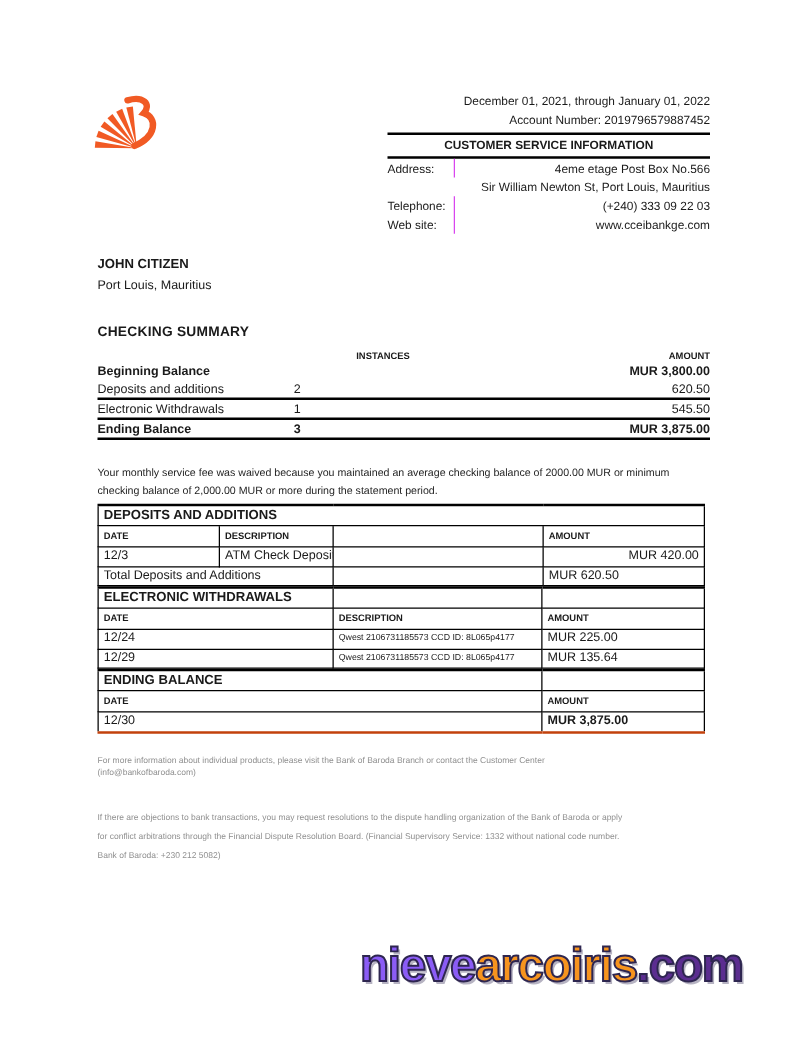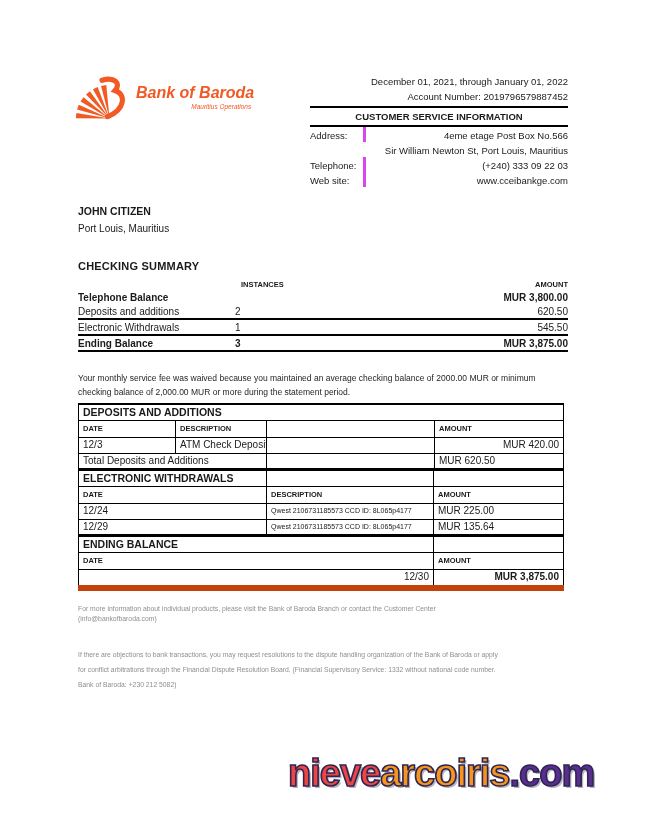--- a/index.html
+++ b/index.html
@@ -16,64 +16,64 @@
   .logo-name { font-size:16px; font-weight:bold; font-style:italic; color:#f15a24; white-space:nowrap; }
   .logo-sub  { font-size:6.5px; font-style:italic; color:#f15a24; text-align:right; padding-right:3px; margin-top:1px; }
 
   
   .info { position:absolute; left:310px; top:76px; width:258px; font-size:9.5px; line-height:12px; }
   .info-date, .info-acct { text-align:right; padding-bottom:3px; white-space:nowrap; }
   .csi-title { border-top:2.5px solid #000; border-bottom:2.5px solid #000;
                font-weight:bold; text-align:center; padding:2.5px 1px; font-size:9.5px; }
   .csi-grid { display:grid; grid-template-columns:53px 1fr; }
   .csi-grid .lbl { padding-top:3px; height:15px; }
-  .csi-grid .val { border-left:3px solid #d946ef; text-align:right; padding-top:3px; height:15px; white-space:nowrap; }
+  .csi-grid .val { border-left:1px solid #d946ef; text-align:right; padding-top:3px; height:15px; white-space:nowrap; }
   .csi-grid .val-full { grid-column:1 / 3; text-align:right; padding-top:3px; height:15px; white-space:nowrap; }
 
   
   .recipient { position:absolute; left:78px; top:203px; font-size:10px; line-height:17px; }
   .recipient-name { font-weight:bold; font-size:10.5px; }
 
   
   .main { position:absolute; left:78px; top:260px; width:490px; }
   .summary-title { font-weight:bold; font-size:11px; letter-spacing:.2px; }
   .summary { margin-top:7px; font-size:10px; }
   .srow { display:grid; grid-template-columns:147px 160px 1fr; padding:1.5px 0; align-items:baseline; }
   .srow .amt { text-align:right; }
   .srow .inst { padding-left:10px; }
   .shead { font-size:7.5px; font-weight:bold; padding:1px 0; }
-  .shead .inst { padding-left:16px; }
+  .shead .inst { padding-left:16px;margin-left:44px; }
   .srow.bold { font-weight:bold; }
   .srow.b2 { border-bottom:2px solid #000; }
   .srow.b3 { border-bottom:2.5px solid #000; }
   .note { font-size:8.5px; width:468px; line-height:14px; margin-top:19px; color:#1f1f1f; }
 
   
   table.doc { border-collapse:collapse; width:485px; font-size:10px; table-layout:fixed; }
   table.doc td { border:1px solid #000; padding:1px 4px; line-height:12.5px; height:14px;
                  overflow:hidden; white-space:nowrap; }
   table.doc tr.sect td { border-top:2.5px solid #000; font-weight:bold; font-size:10.5px; }
   table.doc tr.cols td { font-size:7.5px; font-weight:bold; border-bottom:1.5px solid #000; padding:2px 4px; }
   table.doc td.right { text-align:right;padding-left:48px; }
   table.doc td.small { font-size:7px; }
   table.doc td.b { font-weight:bold; }
-  table.doc tr.last td { border-bottom:6px solid #c2410c;text-align:right; }
+  table.doc tr.last td { border-bottom:2px solid #c2410c; }
   .mt0 { margin-top:4px; }
 
   
   .footer { position:absolute; left:78px; top:604px; width:420px; color:#8f8f8f; font-size:6.8px; }
   .footer .f1 { line-height:10px; }
   .footer .f2 { margin-top:23px; line-height:15px; }
 
   
   .watermark { position:absolute; left:288px; top:752px; font-size:38px; font-weight:bold;
                letter-spacing:-1px; white-space:nowrap;
                -webkit-text-stroke:1.6px #2e2650;
                text-shadow:2px 2px 0 rgba(46,38,80,0.35); }
-  .wm-1 { color:#ef4444; }
+  .wm-1 { color:#8b5cf6; }
   .wm-2 { color:#f7941e; }
   .wm-3 { color:#5b2d90; }
 </style>
 </head>
 <body>
 
 <div class="page">
 
   <div class="logo">
     <div class="logo-mark">
@@ -82,24 +82,20 @@
           <path d="M38 48 L34.6 12.2 L29 13.1 Z"></path>
           <path d="M38 48 L25.4 14.3 L20.3 16.7 Z"></path>
           <path d="M38 48 L17.1 18.7 L12.8 22.3 Z"></path>
           <path d="M38 48 L10.2 25.1 L7 29.7 Z"></path>
           <path d="M38 48 L5.2 33.1 L3.3 38.4 Z"></path>
           <path d="M38 48 L2.5 42.1 L2 47.7 Z"></path>
         </g>
         <path d="M30 7 C43 3 51 10 44 18 C56 22 55 38 36 46" fill="none" stroke="#f15a24" stroke-width="5.5" stroke-linecap="round"></path>
       </svg>
     </div>
-    <div class="logo-text">
-      <div class="logo-name">Bank of Baroda</div>
-      <div class="logo-sub">Mauritius Operations</div>
-    </div>
   </div>
 
   <div class="info">
     <div class="info-date">December 01, 2021,  through January 01, 2022</div>
     <div class="info-acct">
       <span>Account Number:</span>
       <span>2019796579887452</span>
     </div>
     <div class="csi-title">CUSTOMER SERVICE INFORMATION</div>
     <div class="csi-grid">
@@ -121,21 +117,21 @@
   <div class="main">
 
     <div class="summary-title">CHECKING SUMMARY</div>
     <div class="summary">
       <div class="srow shead">
         <div></div>
         <div class="inst">INSTANCES</div>
         <div class="amt">AMOUNT</div>
       </div>
       <div class="srow bold">
-        <div>Telephone Balance</div>
+        <div>Beginning Balance</div>
         <div class="inst"></div>
         <div class="amt">MUR 3,800.00</div>
       </div>
       <div class="srow b2">
         <div>Deposits and additions</div>
         <div class="inst">2</div>
         <div class="amt">620.50</div>
       </div>
       <div class="srow b2">
         <div>Electronic Withdrawals</div>

